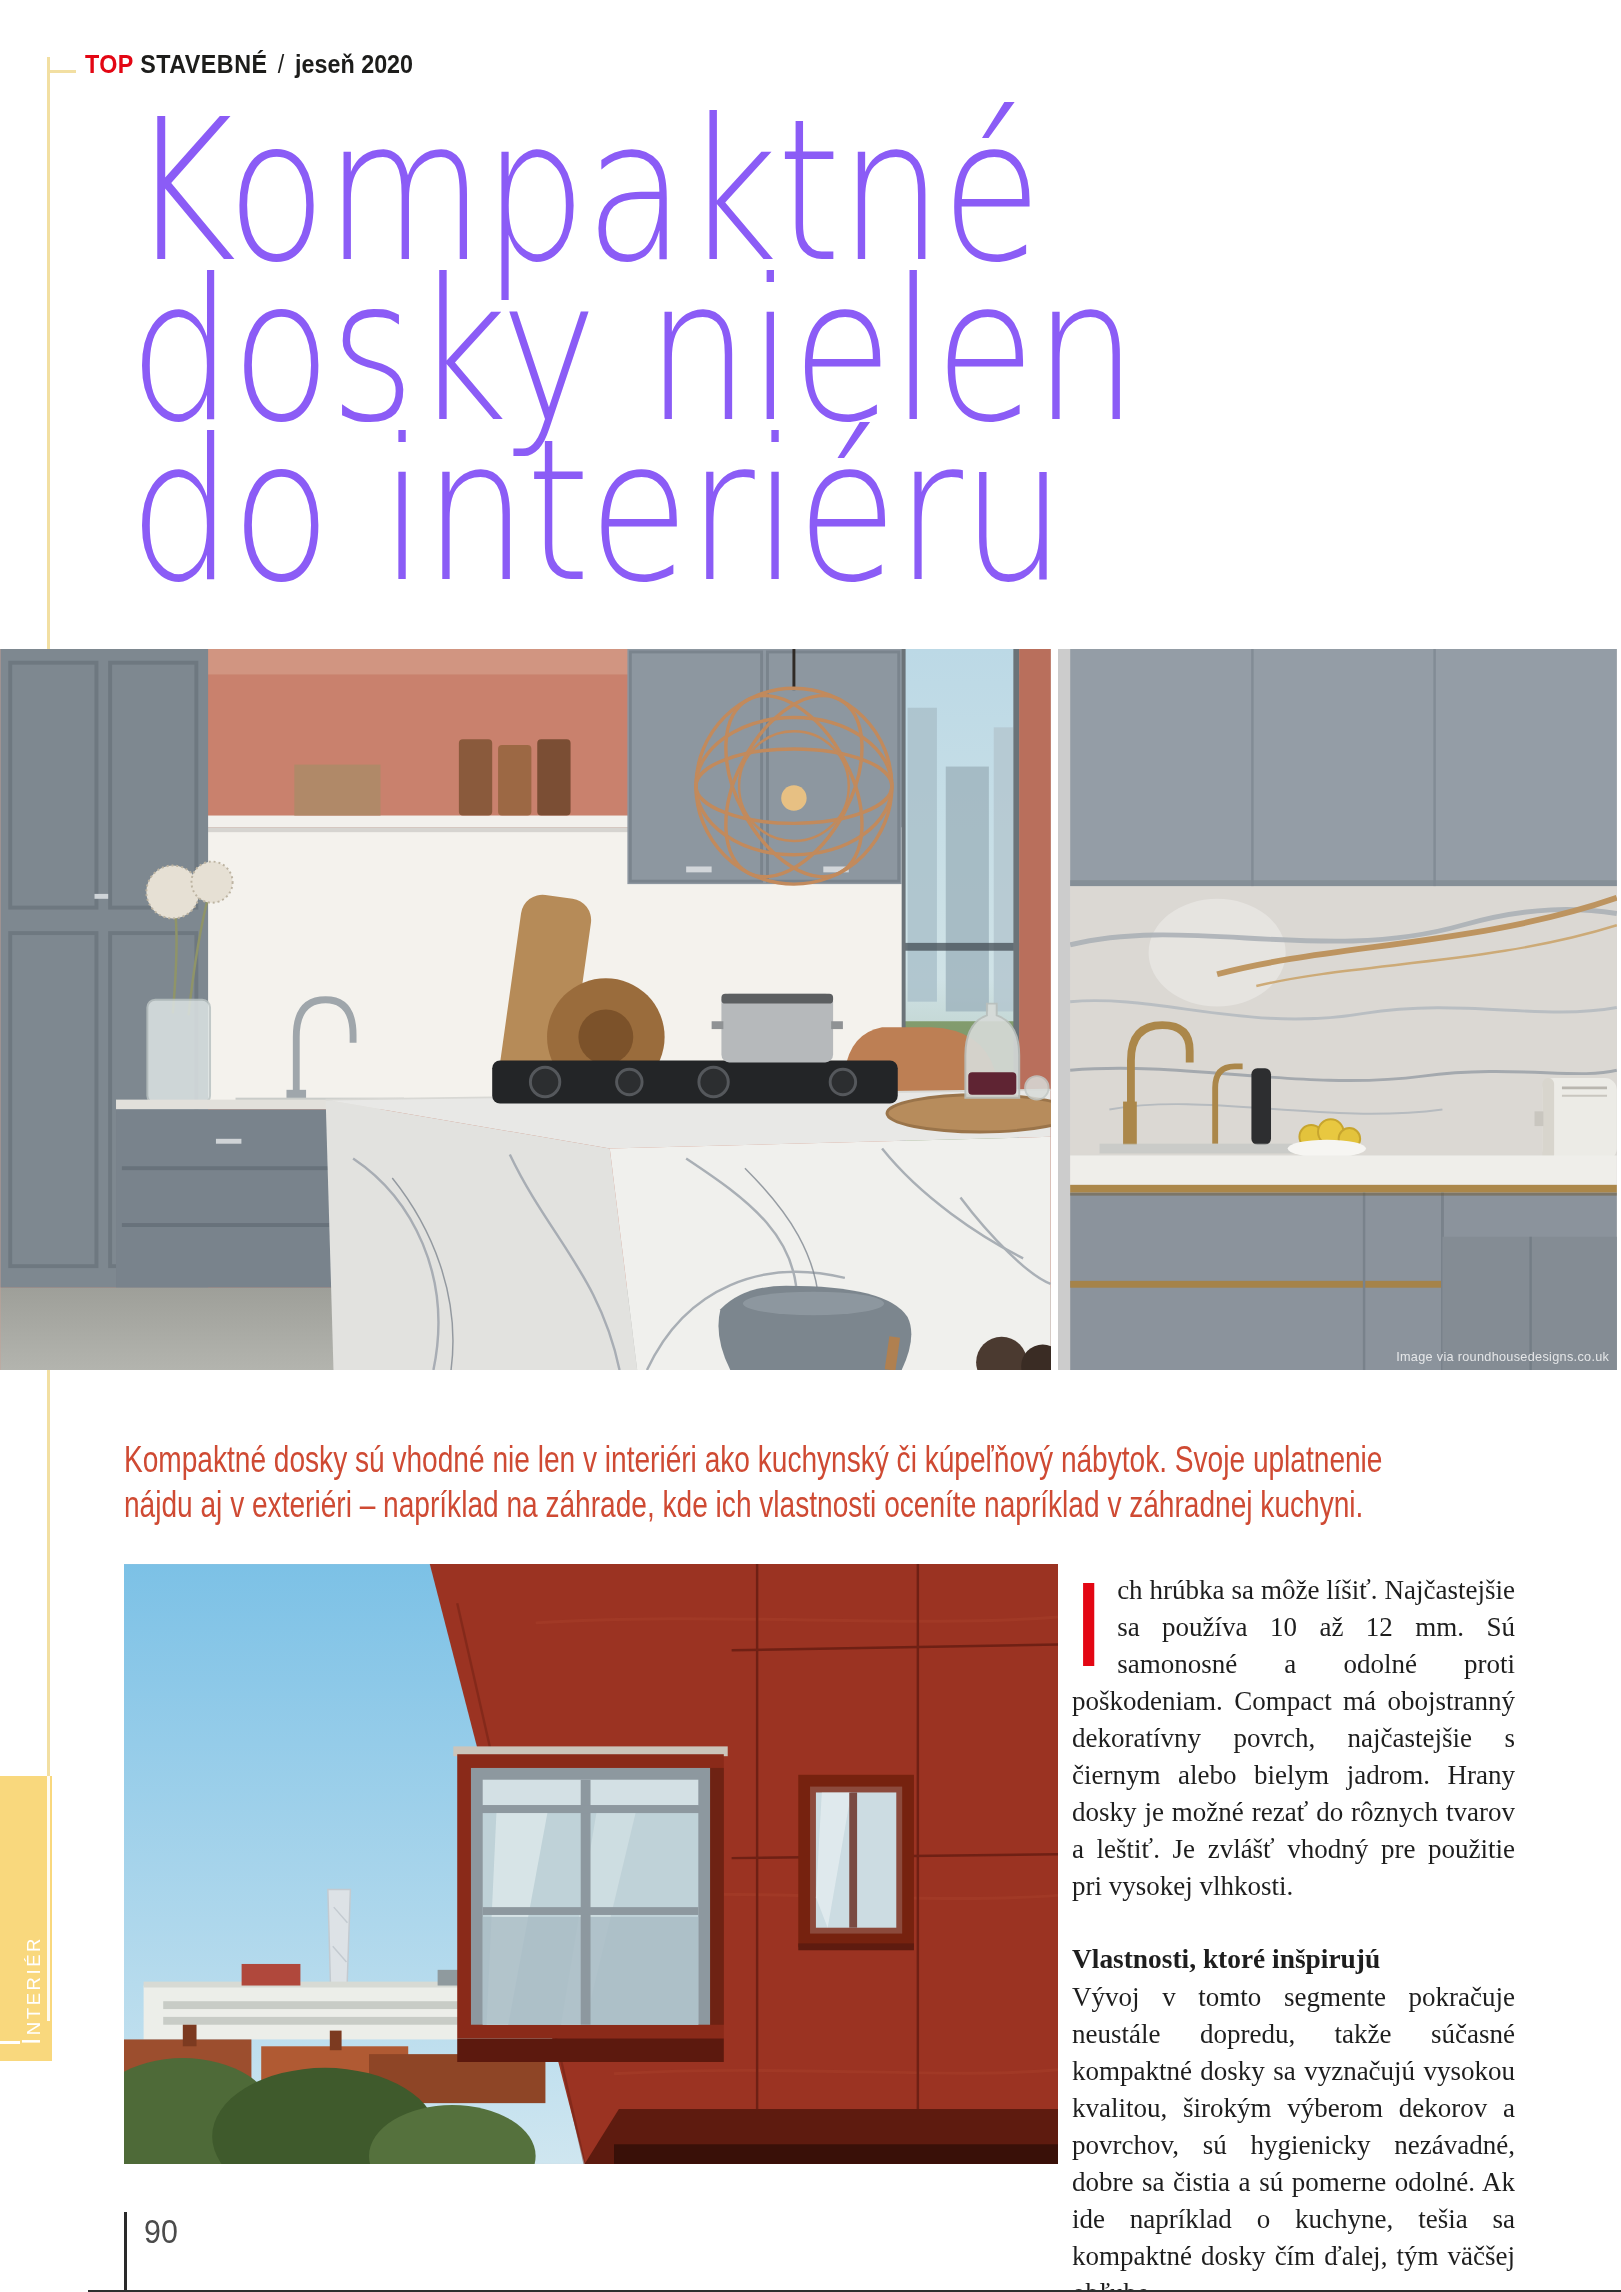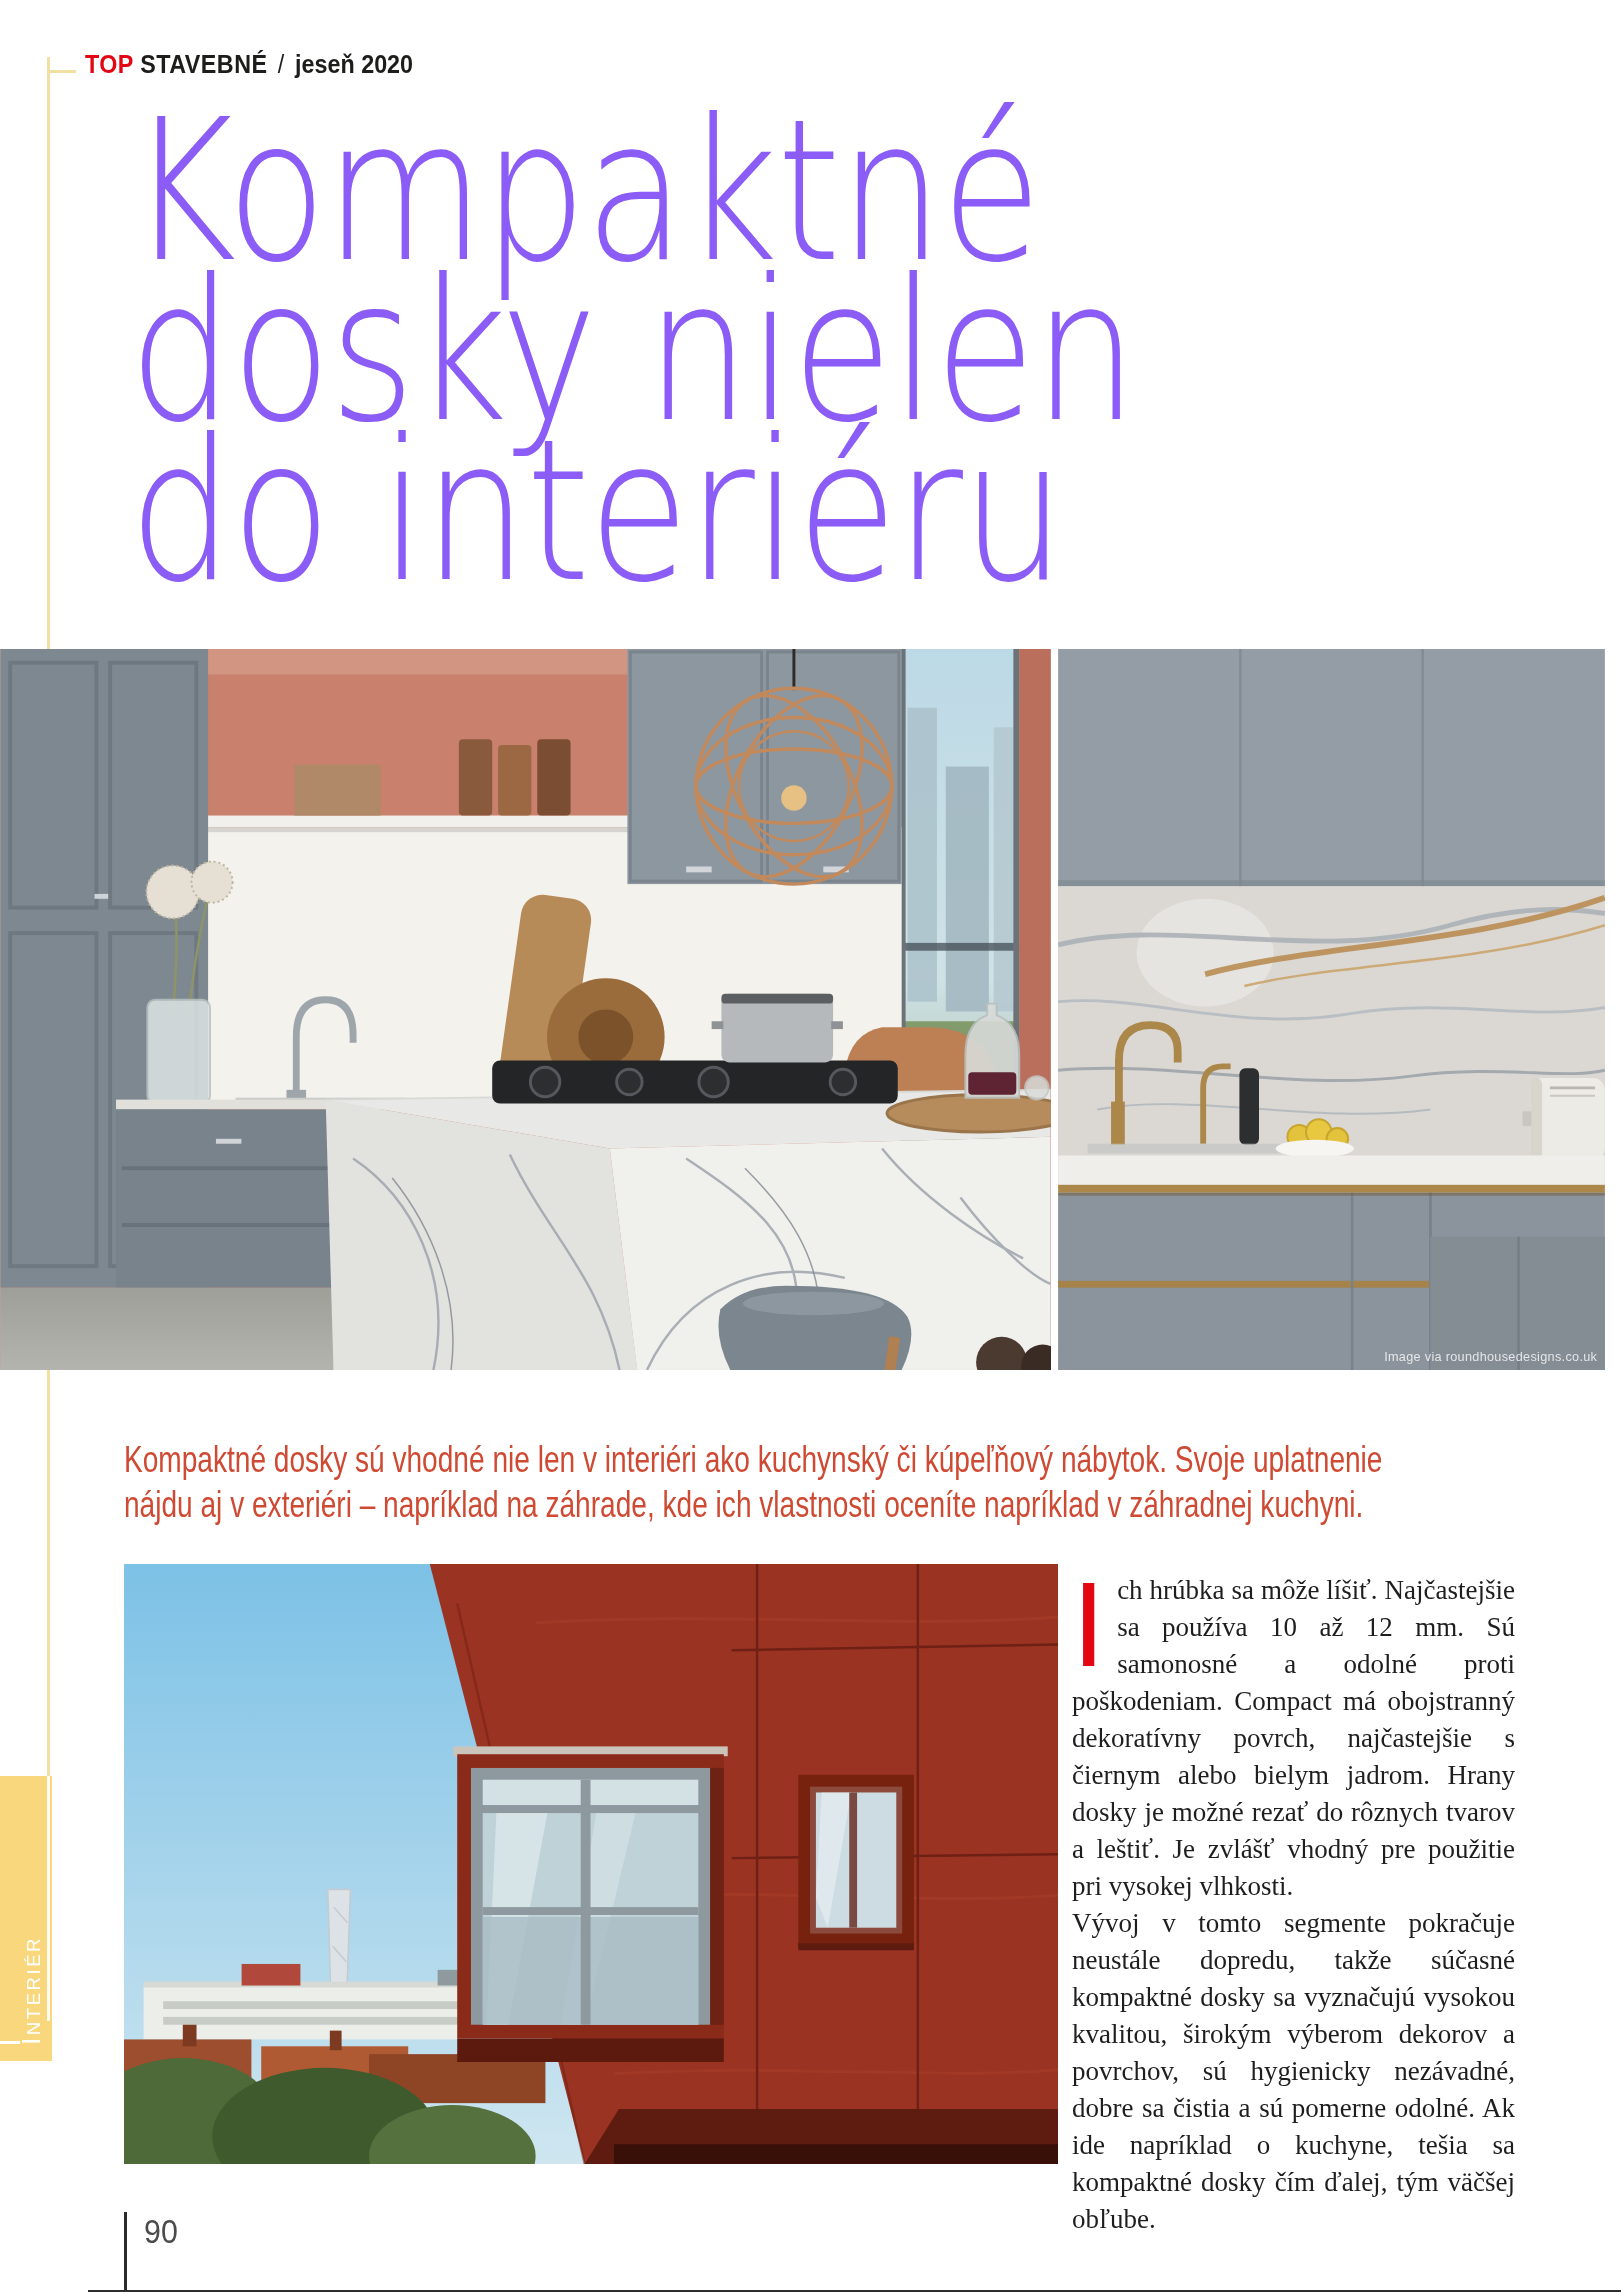--- a/index.html
+++ b/index.html
@@ -21,21 +21,21 @@
   
   .headline{left:129px;top:111px;color:#8b5cf6;}
   .headline .hl-line{font-family:"DejaVu Sans","Liberation Sans",sans-serif;font-weight:200;
       font-size:196px;line-height:160px;white-space:nowrap;transform:scaleX(.835);
       transform-origin:0 0;letter-spacing:-2px;}
 
   
   .photo{overflow:hidden;background:#ccc;}
   .photo svg{display:block;}
   .photo-left{left:0;top:649px;width:1051px;height:721px;}
-  .photo-right{left:1058px;top:649px;width:547px;height:721px;}
+  .photo-right{left:1058px;top:649px;width:547px;height:721px;padding-left:12px;}
   .photo-building{left:124px;top:1564px;width:934px;height:600px;}
   .credit{position:absolute;right:7.8px;bottom:5.9px;font-size:12.7px;color:rgba(255,255,255,.78);
           letter-spacing:0.3px;}
 
   
   .lead{left:124px;top:1437px;color:#cf4a33;}
   .lead .lead-line{font-size:36px;line-height:45px;white-space:nowrap;
       transform:scaleX(.78);transform-origin:0 0;font-weight:400;}
 
   
@@ -378,20 +378,21 @@
         <rect x="688" y="387" width="118" height="7" fill="#5e1b0f"></rect>
       </g>
 
       <polygon points="505,556 953,556 953,612 470,612" fill="#5e1b0f"></polygon>
       <rect x="500" y="592" width="453" height="20" fill="#391008"></rect>
     </svg>
   </div>
 
   <div class="abs article">
     <p><span class="drop-cap">I</span><span>ch hrúbka sa môže líšiť. Najčastejšie sa používa 10 až 12 mm. Sú samonosné a odolné proti poškodeniam. Compact má obojstranný dekoratívny povrch, najčastejšie s čiernym alebo bielym jadrom. Hrany dosky je možné rezať do rôznych tvarov a leštiť. Je zvlášť vhodný pre použitie pri vysokej vlhkosti.</span></p>
+    <p class="subhead">Vlastnosti, ktoré inšpirujú</p>
     <p>Vývoj v tomto segmente pokračuje neustále dopredu, takže súčasné kompaktné dosky sa vyznačujú vysokou kvalitou, širokým výberom dekorov a povrchov, sú hygienicky nezávadné, dobre sa čistia a sú pomerne odolné. Ak ide napríklad o kuchyne, tešia sa kompaktné dosky čím ďalej, tým väčšej obľube.</p>
   </div>
 
   <div class="abs band"></div>
   <div class="abs band-line"></div>
   <div class="abs band-tick"></div>
   <div class="abs band-label">
     <span class="ini">I</span><span class="rest">NTERIÉR</span>
   </div>
 

